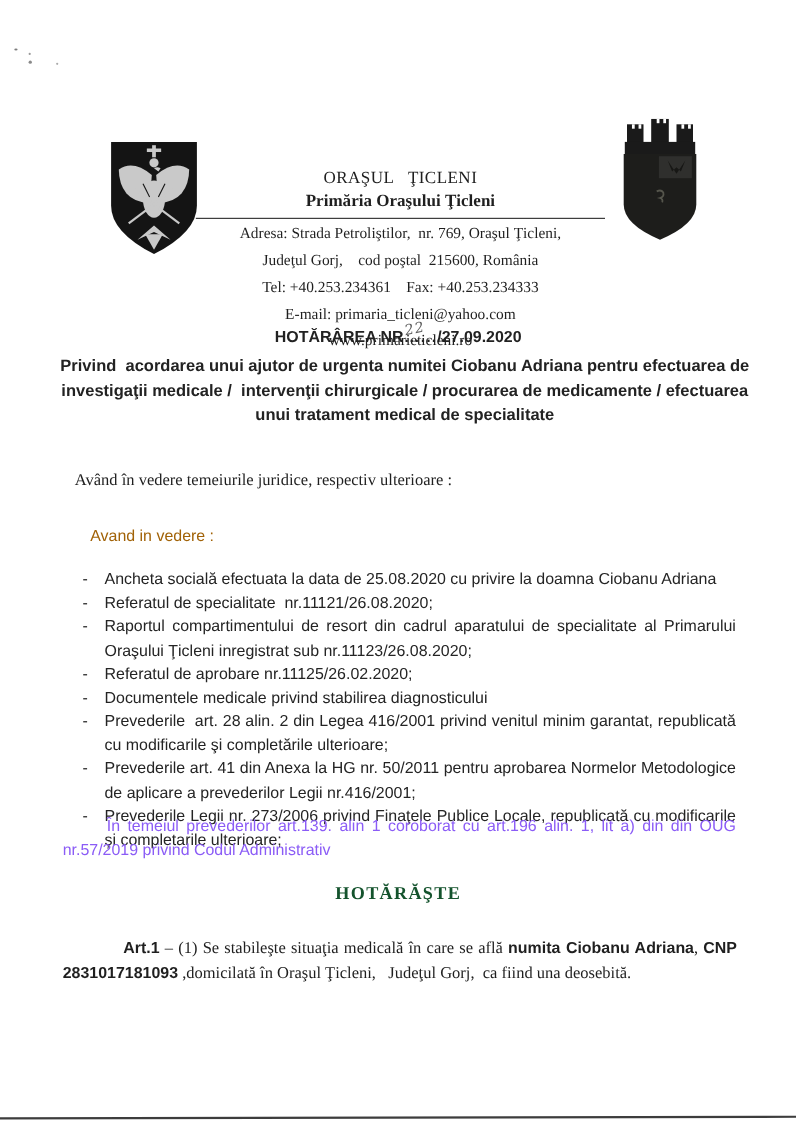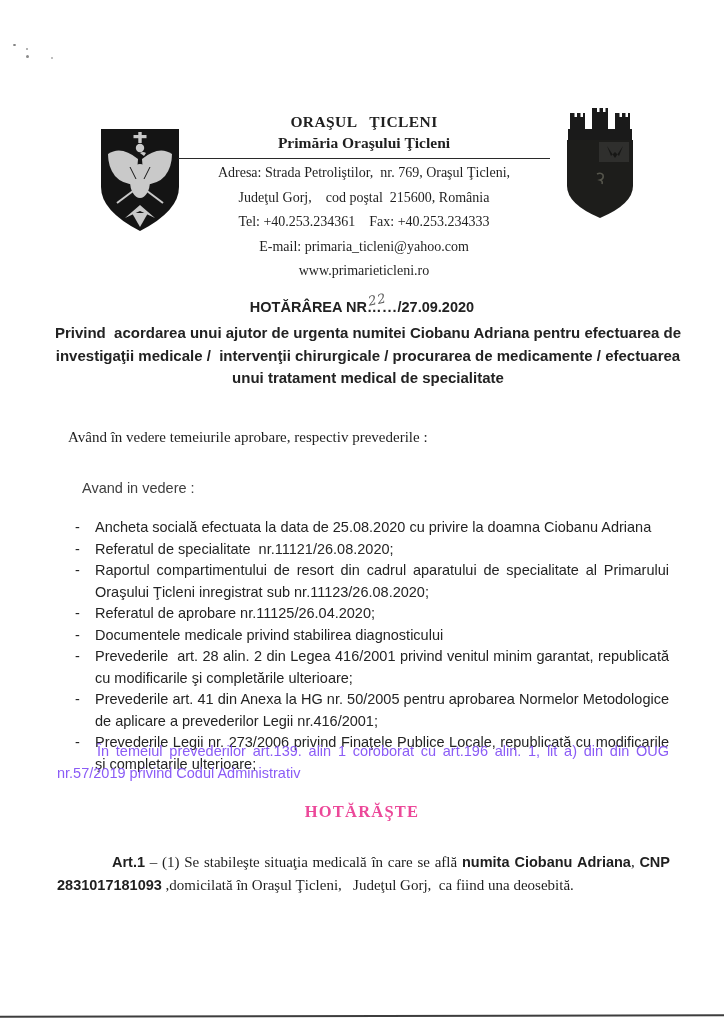--- a/index.html
+++ b/index.html
@@ -26,21 +26,21 @@
     transform:rotate(-0.12deg);
   }
 
   
   .emblem-left{position:absolute;left:95px;top:123px;}
   .emblem-right{position:absolute;left:555px;top:108px;}
   .header-center{
     position:absolute;left:184px;top:112px;width:360px;
     text-align:center;
   }
-  .org1{font-weight:bold;font-size:15.5px;line-height:20px;letter-spacing:.4px;}
+  .org1{font-weight:normal;font-size:15.5px;line-height:20px;letter-spacing:.4px;margin-top:40px;}
   .org2{font-weight:bold;font-size:15.5px;line-height:21px;
         border-bottom:1.6px solid #2a2a2a;padding-bottom:5px;margin:0 -6px;}
   .addr{font-size:14px;line-height:20.5px;margin-top:4px;}
 
   
   .title-block{
     position:absolute;left:30px;top:297px;width:664px;
     text-align:center;
     font-family:"Liberation Sans", sans-serif;
     font-weight:bold;color:#222;
@@ -56,40 +56,40 @@
   }
   .title-subject{font-size:15px;line-height:22.5px;margin-top:4px;margin-left:12px;}
 
   
   .intro{
     position:absolute;left:57px;top:429px;width:560px;
     font-size:15px;text-indent:11px;
   }
   .considering{
     position:absolute;left:82px;top:480px;
-    font-family:"Liberation Sans", sans-serif;font-size:14.5px;color:#404040;
+    font-family:"Liberation Sans", sans-serif;font-size:14.5px;color:#a16207;
   }
   .list{
     position:absolute;left:57px;top:517px;width:612px;
     font-family:"Liberation Sans", sans-serif;
     font-size:14.5px;line-height:21.5px;color:#242424;
   }
   .li{display:flex;}
   .li .dash{width:38px;padding-left:18px;box-sizing:border-box;flex:none;}
   .li .txt{flex:1;text-align:justify;}
   .legal{
     position:absolute;left:57px;top:740px;width:612px;
     font-family:"Liberation Sans", sans-serif;
     font-size:14.5px;line-height:22px;color:#8b5cf6;
     text-indent:40px;text-align:justify;
   }
   .decision{
     position:absolute;left:0;top:802px;width:724px;
     text-align:center;font-weight:bold;font-size:16.5px;
-    letter-spacing:1.2px;color:#ec4899;
+    letter-spacing:1.2px;color:#14532d;
   }
   .art1{
     position:absolute;left:57px;top:851px;width:613px;
     font-size:15px;line-height:22.5px;text-align:justify;
     text-indent:55px;
   }
   .b{font-weight:bold;}
   .art1 .b{font-family:"Liberation Sans", sans-serif;font-size:14.5px;}
 </style>
 </head>
@@ -158,51 +158,51 @@
     <div class="addr pre">Tel: +40.253.234361    Fax: +40.253.234333</div>
     <div class="addr pre">E-mail: primaria_ticleni@yahoo.com</div>
     <div class="addr pre">www.primarieticleni.ro</div>
   </div>
 
   <div class="title-block">
     <div class="title-line1"><span>HOTĂRÂREA NR</span><span class="dotwrap"><span>…...</span><span class="handnum">22</span></span><span>/27.09.2020</span></div>
     <div class="title-subject pre">Privind  acordarea unui ajutor de urgenta numitei Ciobanu Adriana pentru efectuarea de investigaţii medicale /  intervenţii chirurgicale / procurarea de medicamente / efectuarea unui tratament medical de specialitate</div>
   </div>
 
-  <div class="intro pre">Având în vedere temeiurile aprobare, respectiv prevederile :</div>
+  <div class="intro pre">Având în vedere temeiurile juridice, respectiv ulterioare :</div>
   <div class="considering pre">Avand in vedere :</div>
 
   <div class="list">
       <div class="li">
       <span class="dash">-</span>
       <span class="txt pre">Ancheta socială efectuata la data de 25.08.2020 cu privire la doamna Ciobanu Adriana</span>
     </div>
       <div class="li">
       <span class="dash">-</span>
       <span class="txt pre">Referatul de specialitate  nr.11121/26.08.2020;</span>
     </div>
       <div class="li">
       <span class="dash">-</span>
       <span class="txt pre">Raportul compartimentului de resort din cadrul aparatului de specialitate al Primarului Oraşului Ţicleni inregistrat sub nr.11123/26.08.2020;</span>
     </div>
       <div class="li">
       <span class="dash">-</span>
-      <span class="txt pre">Referatul de aprobare nr.11125/26.04.2020;</span>
+      <span class="txt pre">Referatul de aprobare nr.11125/26.02.2020;</span>
     </div>
       <div class="li">
       <span class="dash">-</span>
       <span class="txt pre">Documentele medicale privind stabilirea diagnosticului</span>
     </div>
       <div class="li">
       <span class="dash">-</span>
       <span class="txt pre">Prevederile  art. 28 alin. 2 din Legea 416/2001 privind venitul minim garantat, republicată cu modificarile şi completările ulterioare;</span>
     </div>
       <div class="li">
       <span class="dash">-</span>
-      <span class="txt pre">Prevederile art. 41 din Anexa la HG nr. 50/2005 pentru aprobarea Normelor Metodologice de aplicare a prevederilor Legii nr.416/2001;</span>
+      <span class="txt pre">Prevederile art. 41 din Anexa la HG nr. 50/2011 pentru aprobarea Normelor Metodologice de aplicare a prevederilor Legii nr.416/2001;</span>
     </div>
       <div class="li">
       <span class="dash">-</span>
       <span class="txt pre">Prevederile Legii nr. 273/2006 privind Finaţele Publice Locale, republicată cu modificarile şi completarile ulterioare;</span>
     </div>
     </div>
 
   <div class="legal pre">În temeiul prevederilor art.139. alin 1 coroborat cu art.196 alin. 1, lit a) din din OUG nr.57/2019 privind Codul Administrativ</div>
 
   <div class="decision">HOTĂRĂŞTE</div>

